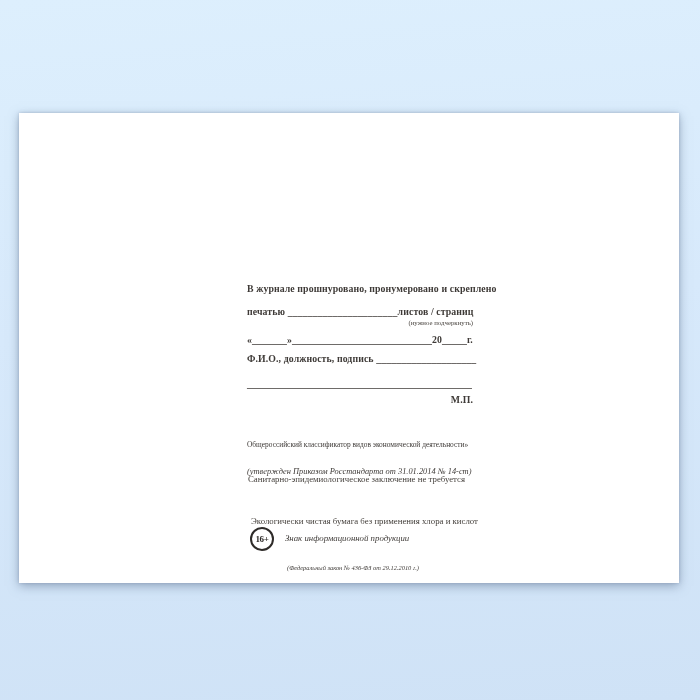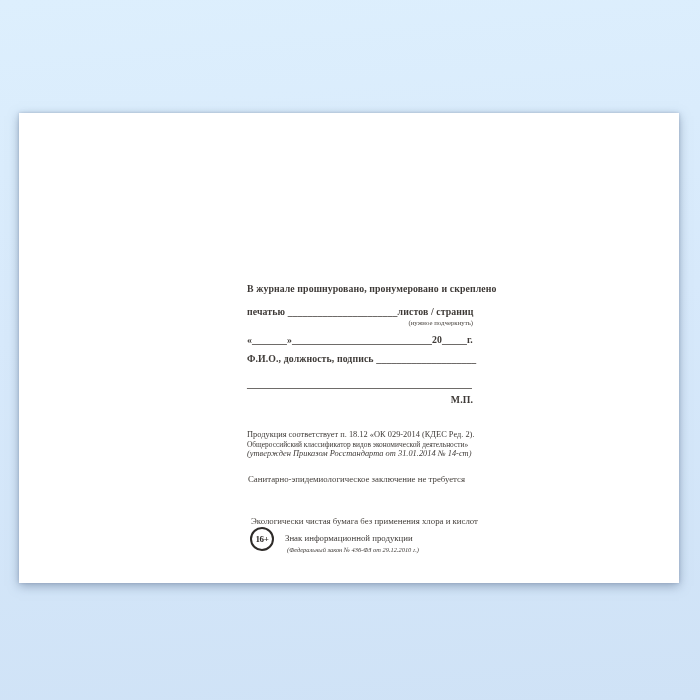--- a/index.html
+++ b/index.html
@@ -32,23 +32,23 @@
       left: 0;
       white-space: nowrap;
       color: #3e3a37;
       line-height: 11px;
     }
     .form { font-size: 9.8px; font-weight: 700; letter-spacing: 0.1px; }
     .right { left: auto; right: 0; text-align: right; }
     .small-note { font-size: 6.8px; font-weight: 400; color: #49443f; }
     .comp  { font-size: 8.4px; line-height: 10px; }
     .comp2 { font-size: 7.4px; }
-    .ital  { font-style: italic; }
+    .ital  { font-style: italic; margin-top: 18px; }
     .cert  { font-size: 8.8px; color: #45403c; }
-    .info-title { font-size: 8.8px; line-height: 10px; }
+    .info-title { font-size: 8.8px; line-height: 10px; font-style: italic; }
     .law { font-size: 6.4px; }
     .age-badge {
       position: absolute;
       left: 3px;
       top: 244px;
       width: 20px;
       height: 20px;
       border: 2px solid #2e2b29;
       border-radius: 50%;
       display: flex;
@@ -74,21 +74,20 @@
       <div class="ln small-note right" style="top:34px">(нужное подчеркнуть)</div>
 
       <div class="ln form" style="top:51px">«_______»____________________________20_____г.</div>
 
       <div class="ln form" style="top:95px">_____________________________________________</div>
 
       <div class="ln form" style="top:70px">Ф.И.О., должность, подпись ____________________</div>
 
       <div class="ln form right" style="top:111px">М.П.</div>
 
-      <div class="ln comp" style="top:147px">Продукция соответствует п. 18.12 «ОК 029-2014 (КДЕС Ред. 2).</div>
       <div class="ln comp comp2" style="top:157px">Общероссийский классификатор видов экономической деятельности»</div>
       <div class="ln comp ital" style="top:166px">(утвержден Приказом Росстандарта от 31.01.2014 № 14-ст)</div>
 
       <div class="ln cert" style="top:191px; left:1px">Санитарно-эпидемиологическое заключение не требуется</div>
       <div class="ln cert" style="top:233px; left:4px">Экологически чистая бумага без применения хлора и кислот</div>
 
       <div class="age-badge">
         <span>16+</span>
       </div>
       <div class="ln info-title" style="top:250px; left:38px">Знак информационной продукции</div>

